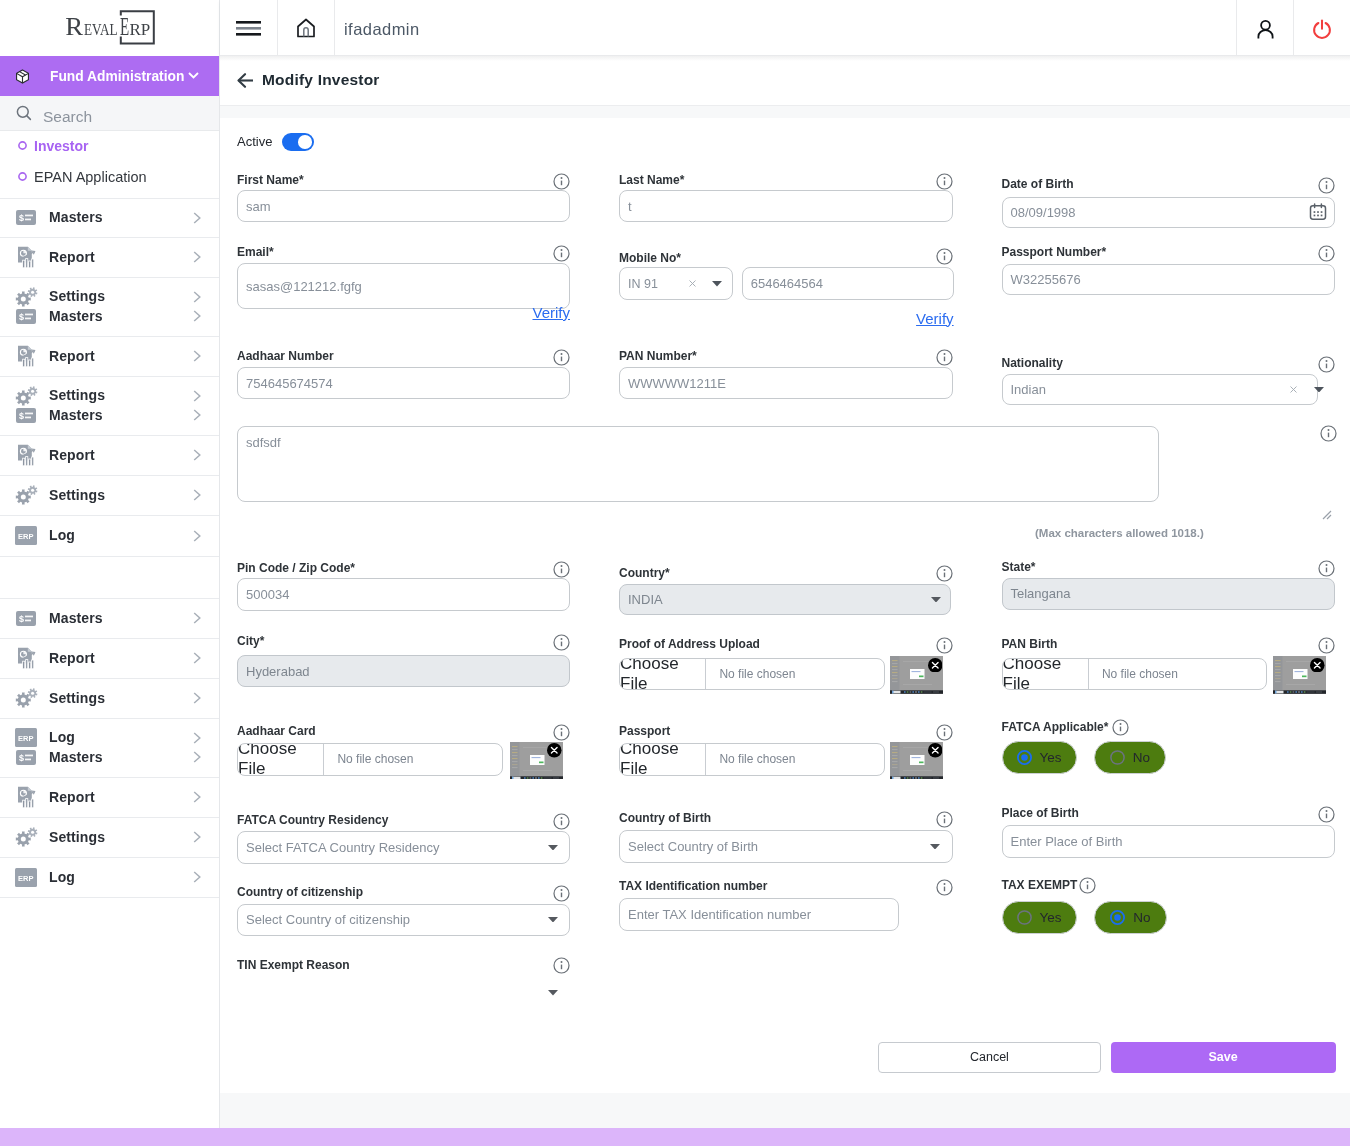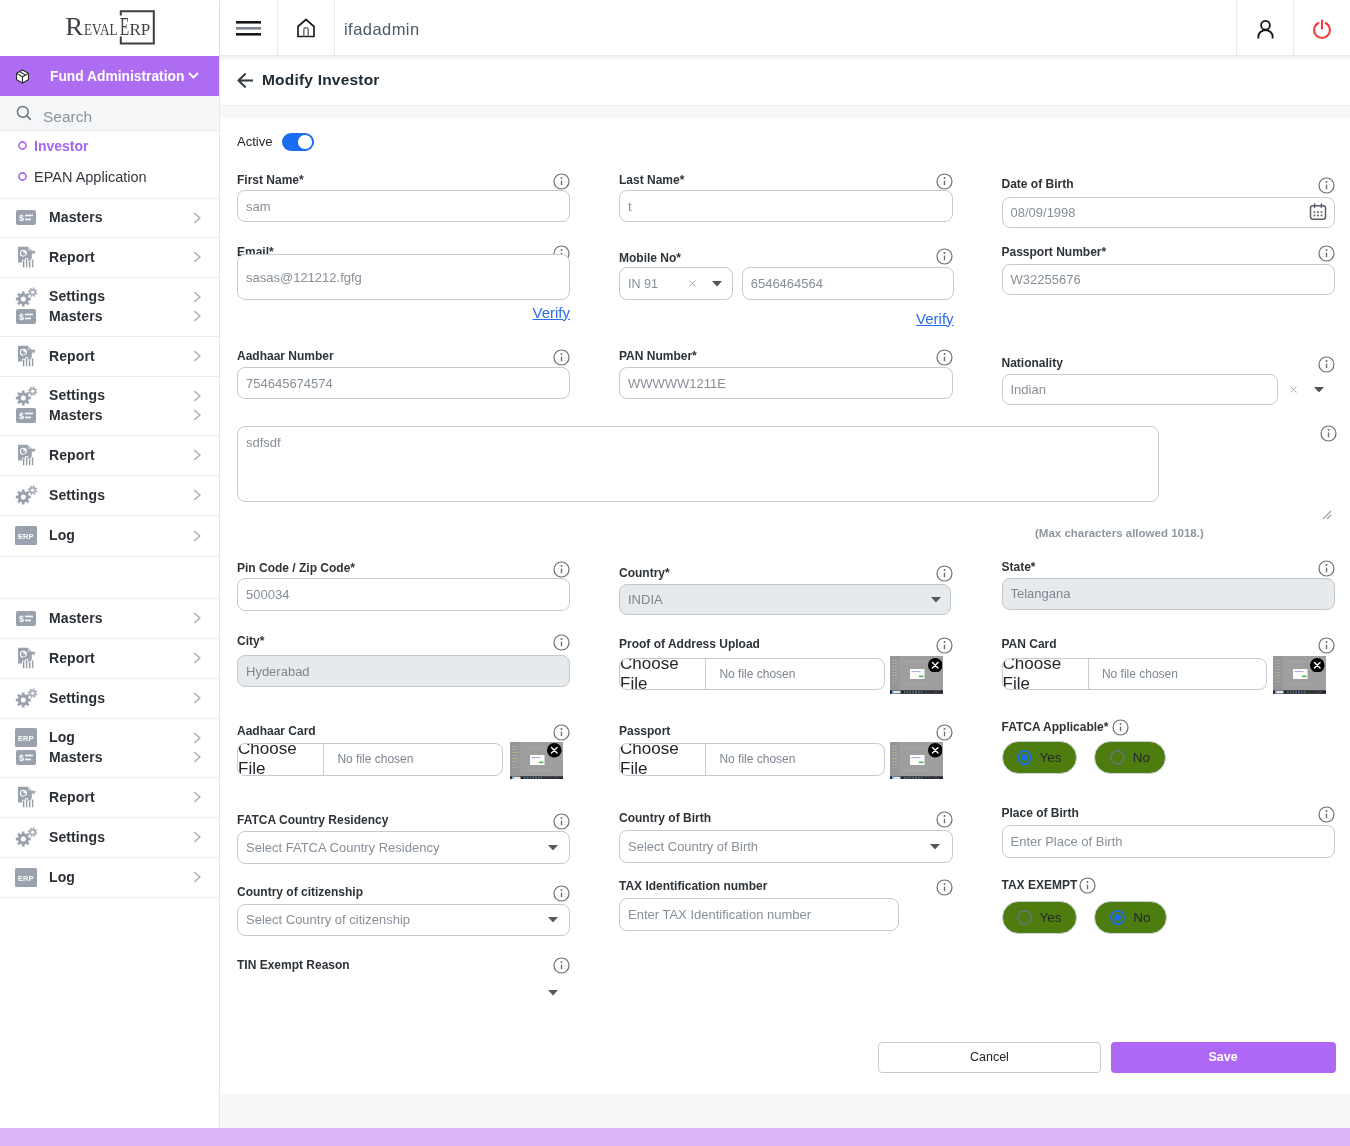--- a/index.html
+++ b/index.html
@@ -356,21 +356,21 @@
         <rect x="8.15" y="11.6" width="1.7" height="1.7"></rect>
         <rect x="11.7" y="11.6" width="1.7" height="1.7"></rect>
       </g>
     </svg>
     <span class="lbl" style="left:237px;top:245.3px">Email*</span>
     <svg class="ab" style="left:553.0px;top:245.0px" width="17" height="17" viewBox="0 0 17 17">
       <circle cx="8.5" cy="8.5" r="7.5" fill="none" stroke="#6a7077" stroke-width="1.2"></circle>
       <line x1="8.5" y1="7.6" x2="8.5" y2="12.2" stroke="#6a7077" stroke-width="1.4"></line>
       <circle cx="8.5" cy="4.9" r="1" fill="#6a7077"></circle>
     </svg>
-    <div class="inp" style="left:237px;top:254px;width:333px;height:46px">sasas@121212.fgfg</div>
+    <div class="inp" style="left:237px;top:263px;width:333px;height:46px">sasas@121212.fgfg</div>
     <div class="vlink" style="left:470px;top:303.5px;width:100px">Verify</div>
     <span class="lbl" style="left:619px;top:250.8px">Mobile No*</span>
     <svg class="ab" style="left:935.5px;top:247.5px" width="17" height="17" viewBox="0 0 17 17">
       <circle cx="8.5" cy="8.5" r="7.5" fill="none" stroke="#6a7077" stroke-width="1.2"></circle>
       <line x1="8.5" y1="7.6" x2="8.5" y2="12.2" stroke="#6a7077" stroke-width="1.4"></line>
       <circle cx="8.5" cy="4.9" r="1" fill="#6a7077"></circle>
     </svg>
     <div class="inp" style="left:619px;top:267.4px;width:114px;height:32.3px">
       <span style="font-size:12.5px">IN 91</span>
     </div>
@@ -402,21 +402,21 @@
       <line x1="8.5" y1="7.6" x2="8.5" y2="12.2" stroke="#6a7077" stroke-width="1.4"></line>
       <circle cx="8.5" cy="4.9" r="1" fill="#6a7077"></circle>
     </svg>
     <div class="inp" style="left:619px;top:367px;width:334px;height:32.4px">WWWWW1211E</div>
     <span class="lbl" style="left:1001.5px;top:355.8px">Nationality</span>
     <svg class="ab" style="left:1317.5px;top:355.5px" width="17" height="17" viewBox="0 0 17 17">
       <circle cx="8.5" cy="8.5" r="7.5" fill="none" stroke="#6a7077" stroke-width="1.2"></circle>
       <line x1="8.5" y1="7.6" x2="8.5" y2="12.2" stroke="#6a7077" stroke-width="1.4"></line>
       <circle cx="8.5" cy="4.9" r="1" fill="#6a7077"></circle>
     </svg>
-    <div class="inp" style="left:1001.5px;top:373.7px;width:276px;height:31px">Indian</div>
+    <div class="inp" style="left:1001.5px;top:373.7px;width:316px;height:31px">Indian</div>
     <svg class="ab" style="left:1290.3px;top:385.7px" width="7" height="7" viewBox="0 0 9 9">
       <path d="M1,1 L8,8 M8,1 L1,8" stroke="#a3aab2" stroke-width="1.2" stroke-linecap="round"></path>
     </svg>
     <svg class="ab" style="left:1313.5px;top:386.95px" width="10" height="5.5" viewBox="0 0 10 5.5">
       <polygon points="0,0 10,0 5.0,5.5" fill="#4d545c"></polygon>
     </svg>
     <span class="lbl" style="left:237px;top:426.1px">Address*</span>
     <svg class="ab" style="left:1319.5px;top:425.0px" width="17" height="17" viewBox="0 0 17 17">
       <circle cx="8.5" cy="8.5" r="7.5" fill="none" stroke="#6a7077" stroke-width="1.2"></circle>
       <line x1="8.5" y1="7.6" x2="8.5" y2="12.2" stroke="#6a7077" stroke-width="1.4"></line>
@@ -498,21 +498,21 @@
         <rect x="28" y="35" width="1.6" height="2" fill="#4a7ab0"></rect>
         <rect x="30.8" y="35" width="1.6" height="2" fill="#58824c"></rect>
         <rect x="33.6" y="35" width="8" height="2" fill="#33373d"></rect>
         <rect x="43" y="35" width="6" height="2" fill="#3b3f46"></rect>
       </g>
 </svg>
 <svg class="ab" style="left:927.8px;top:657.8px" width="14.5" height="14.5" viewBox="0 0 16 16">
       <circle cx="8" cy="8" r="8" fill="#000"></circle>
       <path d="M4.9,4.9 L11.1,11.1 M11.1,4.9 L4.9,11.1" stroke="#fff" stroke-width="1.5" stroke-linecap="round"></path>
     </svg>
-    <span class="lbl" style="left:1001.5px;top:637.1999999999999px">PAN Card</span>
+    <span class="lbl" style="left:1001.5px;top:637.1999999999999px">PAN Birth</span>
     <svg class="ab" style="left:1317.5px;top:636.9px" width="17" height="17" viewBox="0 0 17 17">
       <circle cx="8.5" cy="8.5" r="7.5" fill="none" stroke="#6a7077" stroke-width="1.2"></circle>
       <line x1="8.5" y1="7.6" x2="8.5" y2="12.2" stroke="#6a7077" stroke-width="1.4"></line>
       <circle cx="8.5" cy="4.9" r="1" fill="#6a7077"></circle>
     </svg>
     <div class="fileb" style="left:1001.5px;top:657.8px;width:265.6px;height:32.2px">
       <div class="cf">Choose File</div>
       <div class="nf">No file chosen</div>
     </div>
     <svg class="ab" style="left:1272.5px;top:656px" width="53" height="37.8" viewBox="0 0 53 37.8">

